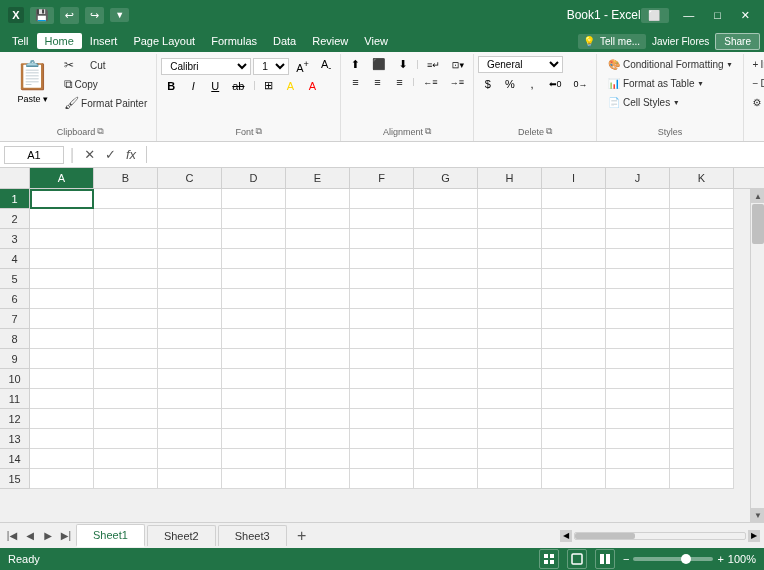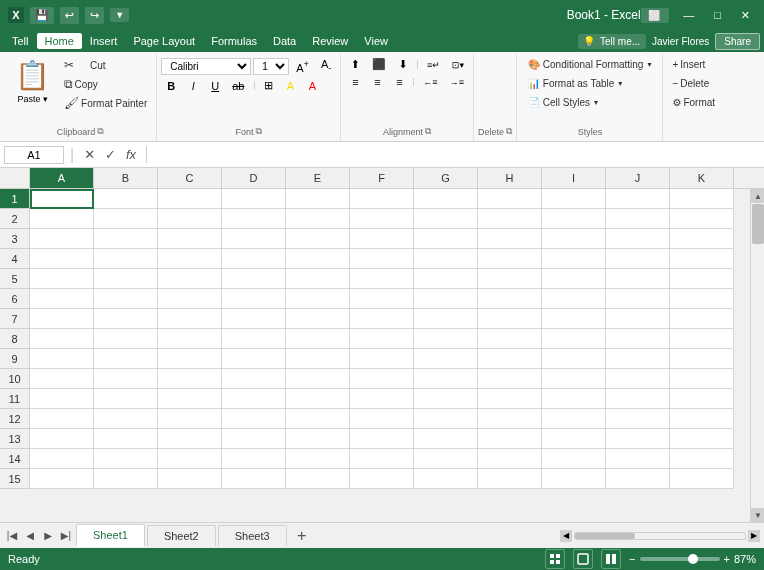--- a/index.html
+++ b/index.html
@@ -553,20 +553,37 @@
         </div>
       </div>
     </div>
     <div class="ribbon-group-label">
       <span>Alignment</span>
       <span style="cursor:pointer;">⧉</span>
     </div>
   </div>
 
   <div class="ribbon-group">
+    <div class="ribbon-group-content">
+      <div class="ribbon-col">
+        <select class="number-format-select">
+          <option>General</option>
+          <option>Number</option>
+          <option>Currency</option>
+          <option>Percentage</option>
+        </select>
+        <div class="ribbon-row" style="gap:2px;margin-top:2px;">
+          <button class="fmt-btn">$</button>
+          <button class="fmt-btn">%</button>
+          <button class="fmt-btn">,</button>
+          <button class="fmt-btn" style="font-size:9px;">⬅0</button>
+          <button class="fmt-btn" style="font-size:9px;">0→</button>
+        </div>
+      </div>
+    </div>
     <div class="ribbon-group-label">
       <span>Delete</span>
       <span style="cursor:pointer;">⧉</span>
     </div>
   </div>
 
   <div class="ribbon-group">
     <div class="ribbon-group-content">
       <div class="styles-group-content">
         <div class="styles-btn">
@@ -917,16 +934,16 @@
         <rect x="1" y="1" width="4" height="10"></rect>
           <rect x="7" y="1" width="4" height="10"></rect>
       </svg>
     </div>
     <div style="display:flex;align-items:center;gap:4px;">
       <span style="cursor:pointer;color:white;">−</span>
       <div class="zoom-slider">
         <div class="zoom-thumb"></div>
       </div>
       <span style="cursor:pointer;color:white;">+</span>
-      <span>87%</span>
+      <span>100%</span>
     </div>
   </div>
 </div>
 
 </body></html>

